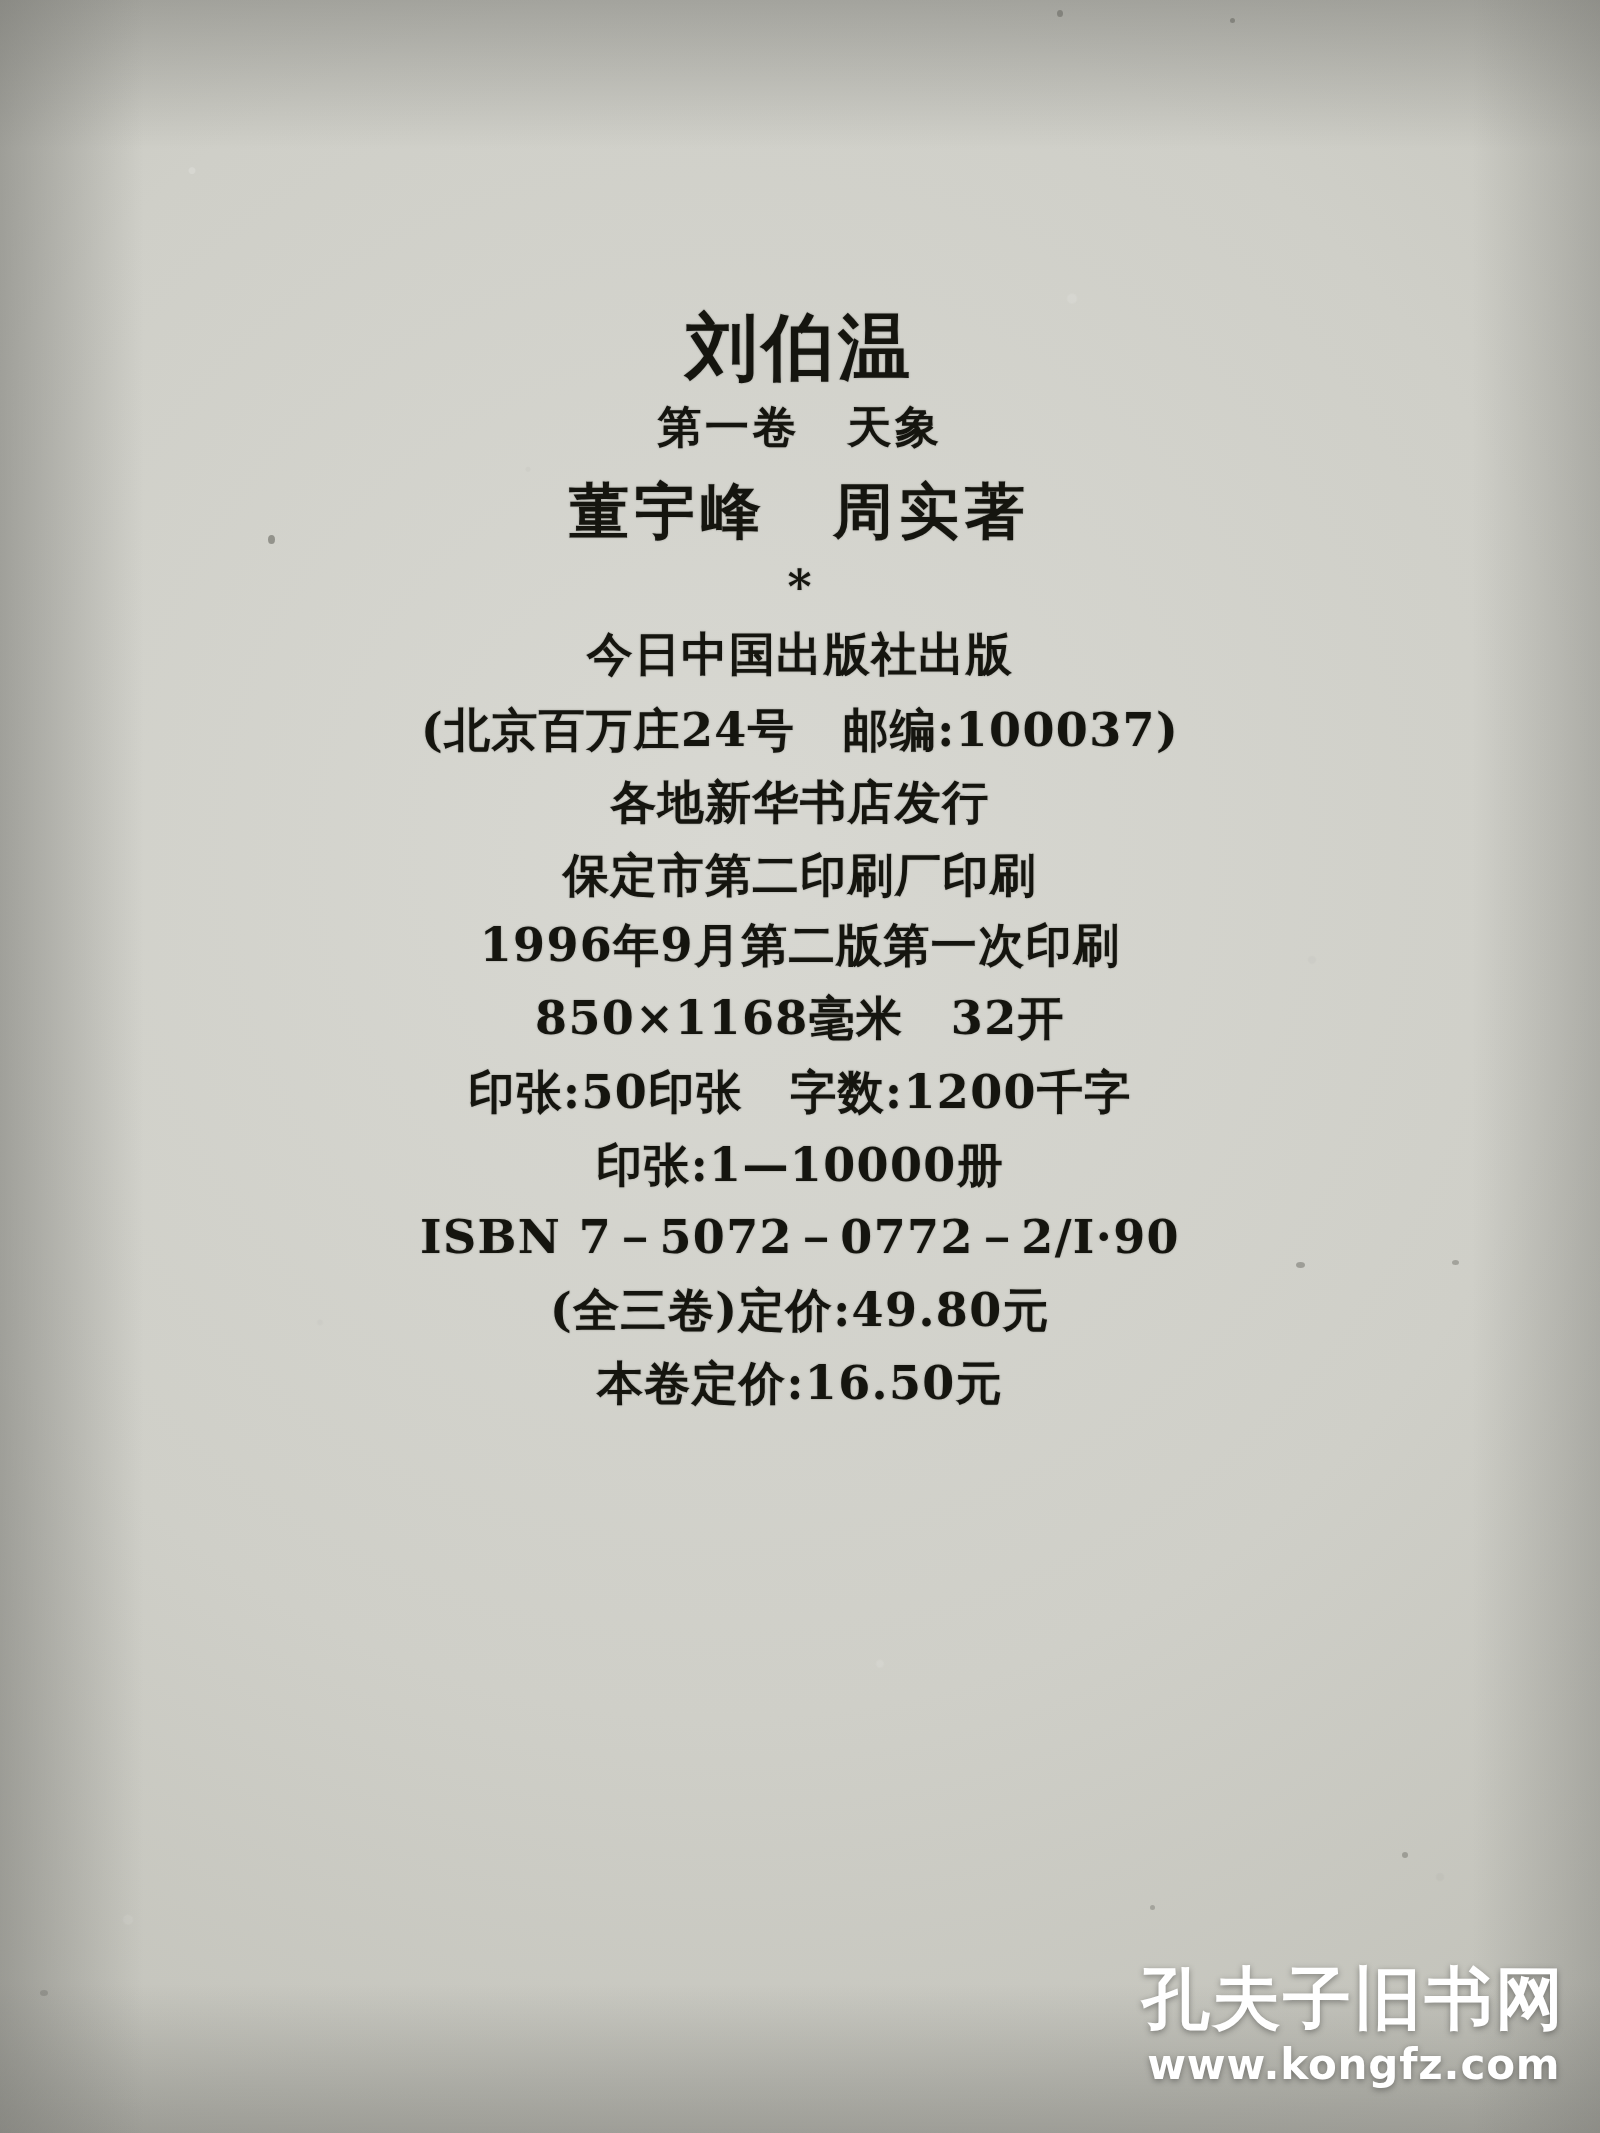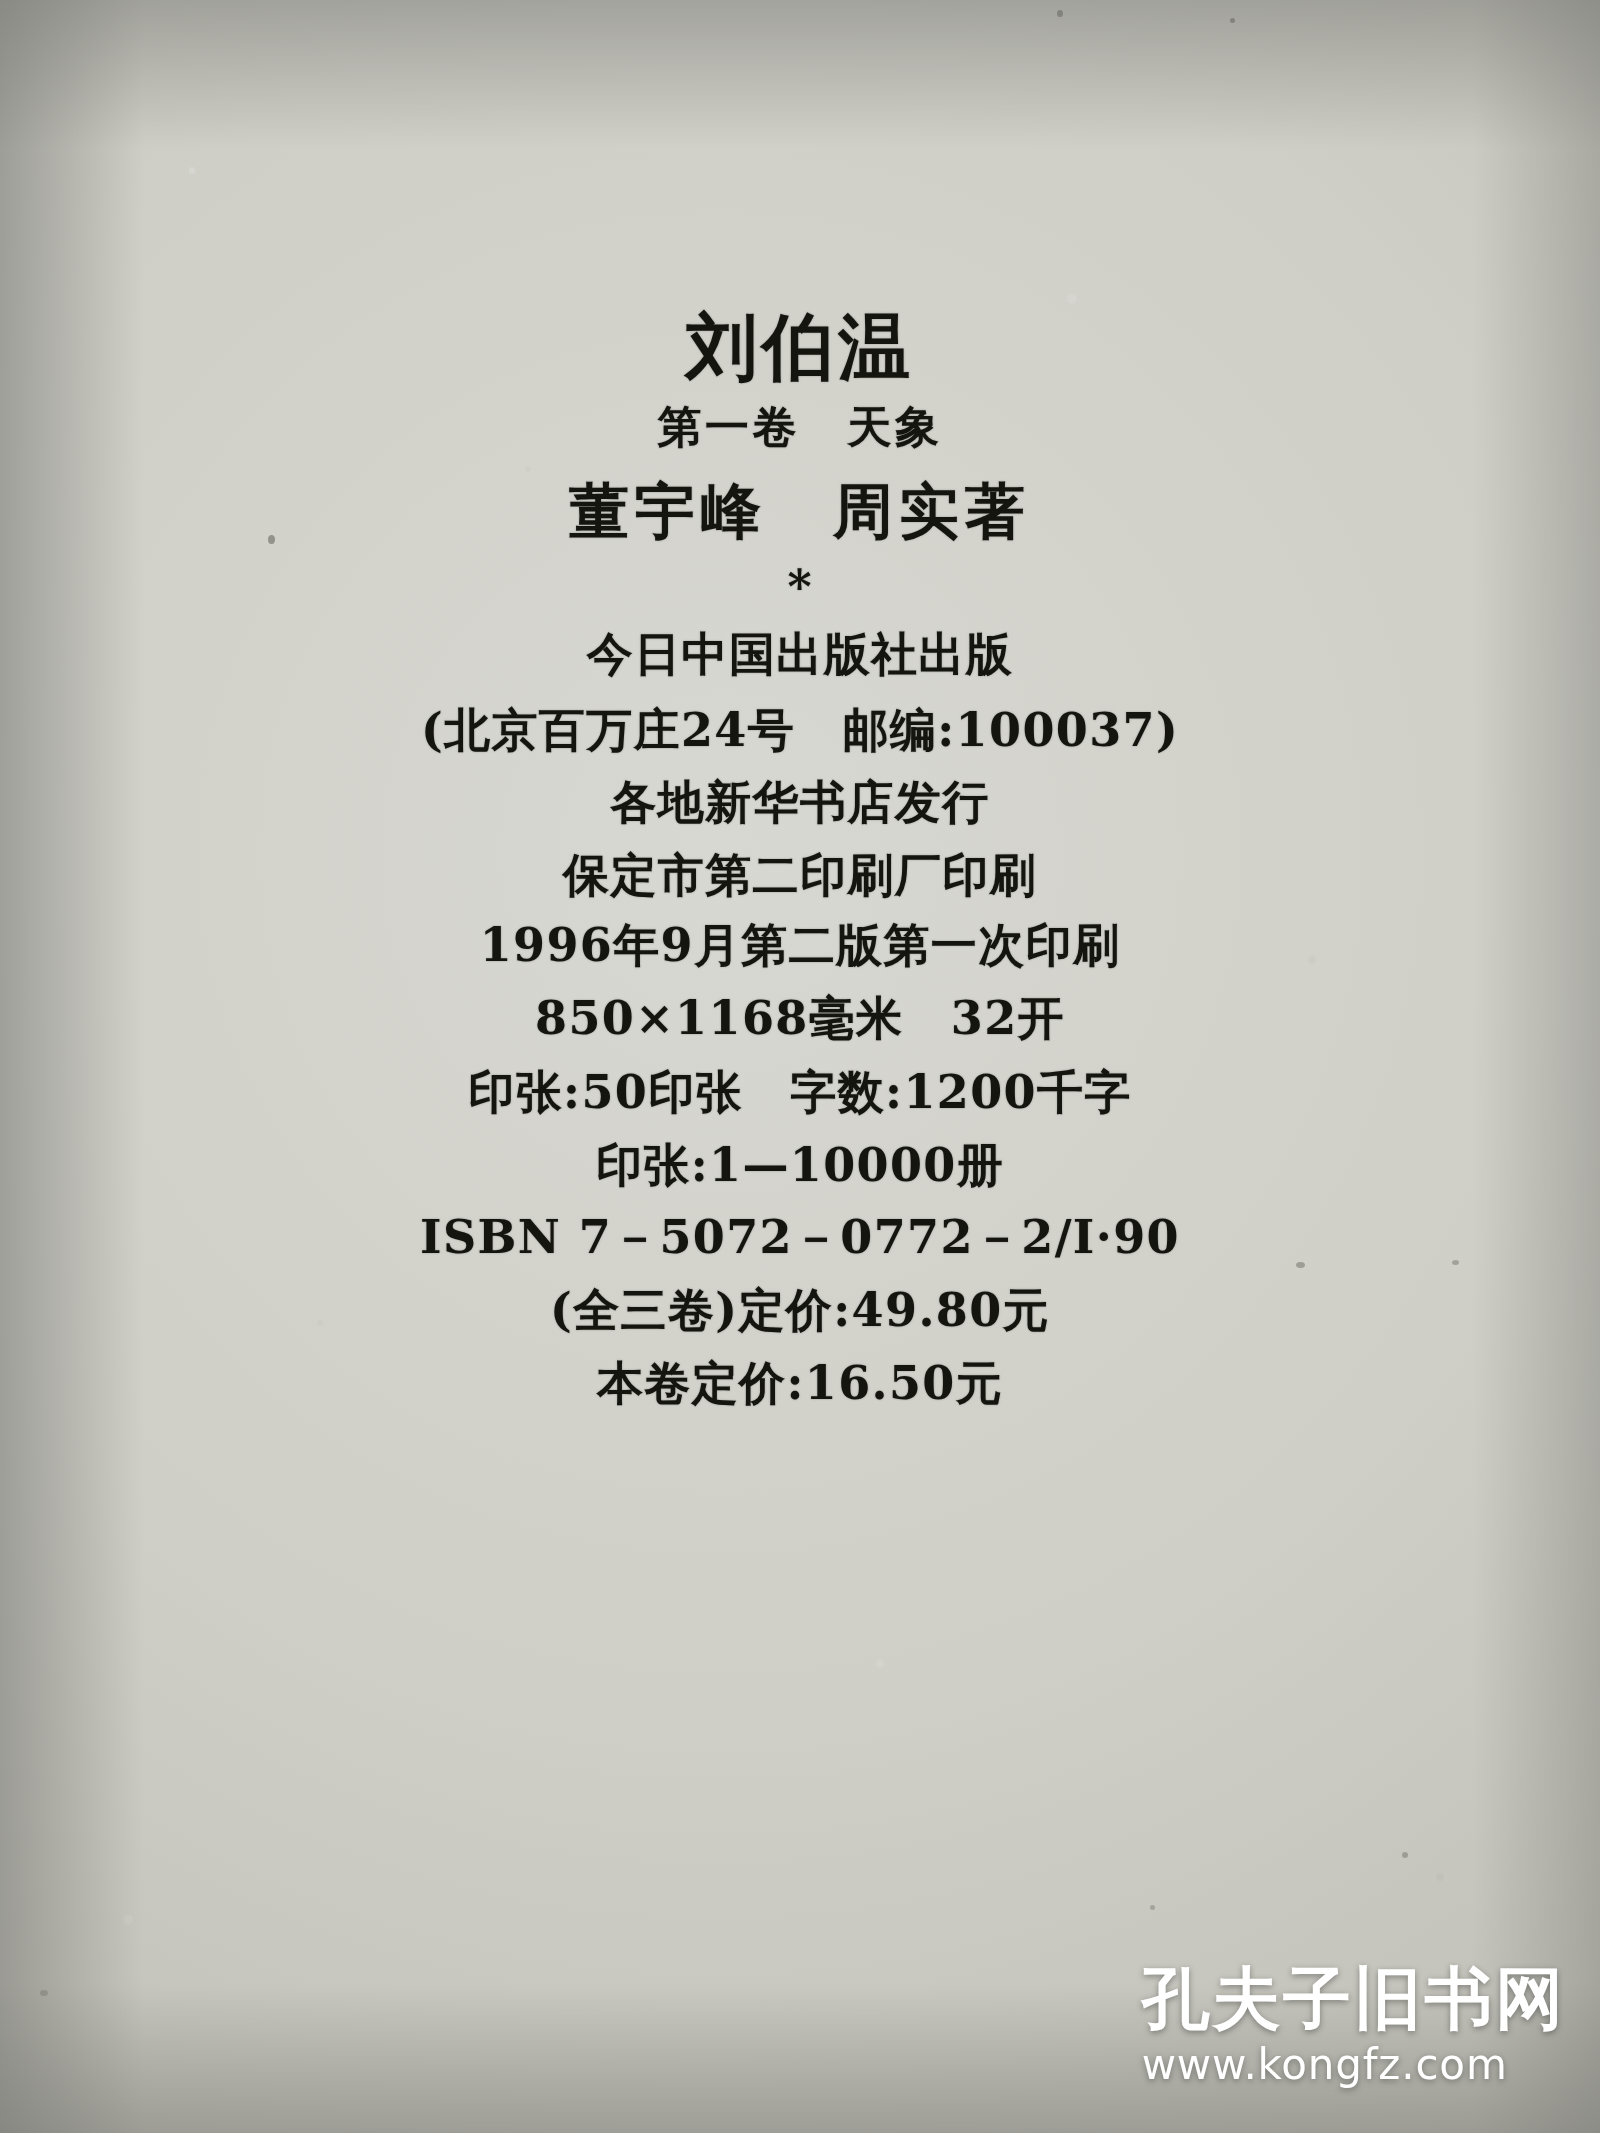--- a/index.html
+++ b/index.html
@@ -121,36 +121,36 @@
   #pub-7 { top: 1135px; }
   #pub-8 { top: 1207px; }
   #pub-9 { top: 1280px; }
   #pub-10 { top: 1353px; }
 
   
   #watermark {
     position: absolute;
     right: 34px;
     bottom: 44px;
-    text-align: left;
+    text-align: center;
     pointer-events: none;
     user-select: none;
   }
   #wm-cn {
     font-family: "DejaVu Sans", "Liberation Sans", sans-serif;
     font-weight: bold;
     font-size: 68px;
     color: #ffffff;
     letter-spacing: .04em;
     text-shadow: 0 2px 6px rgba(0,0,0,.35);
     line-height: 1.05;
   }
   #wm-url {
     font-family: "DejaVu Sans", "Liberation Sans", sans-serif;
-    font-weight: normal;
+    font-weight: bold;
     font-size: 42px;
     color: #ffffff;
     letter-spacing: .02em;
     text-shadow: 0 2px 6px rgba(0,0,0,.35);
     margin-top: 6px;
   }
 </style>
 </head>
 <body>
 

